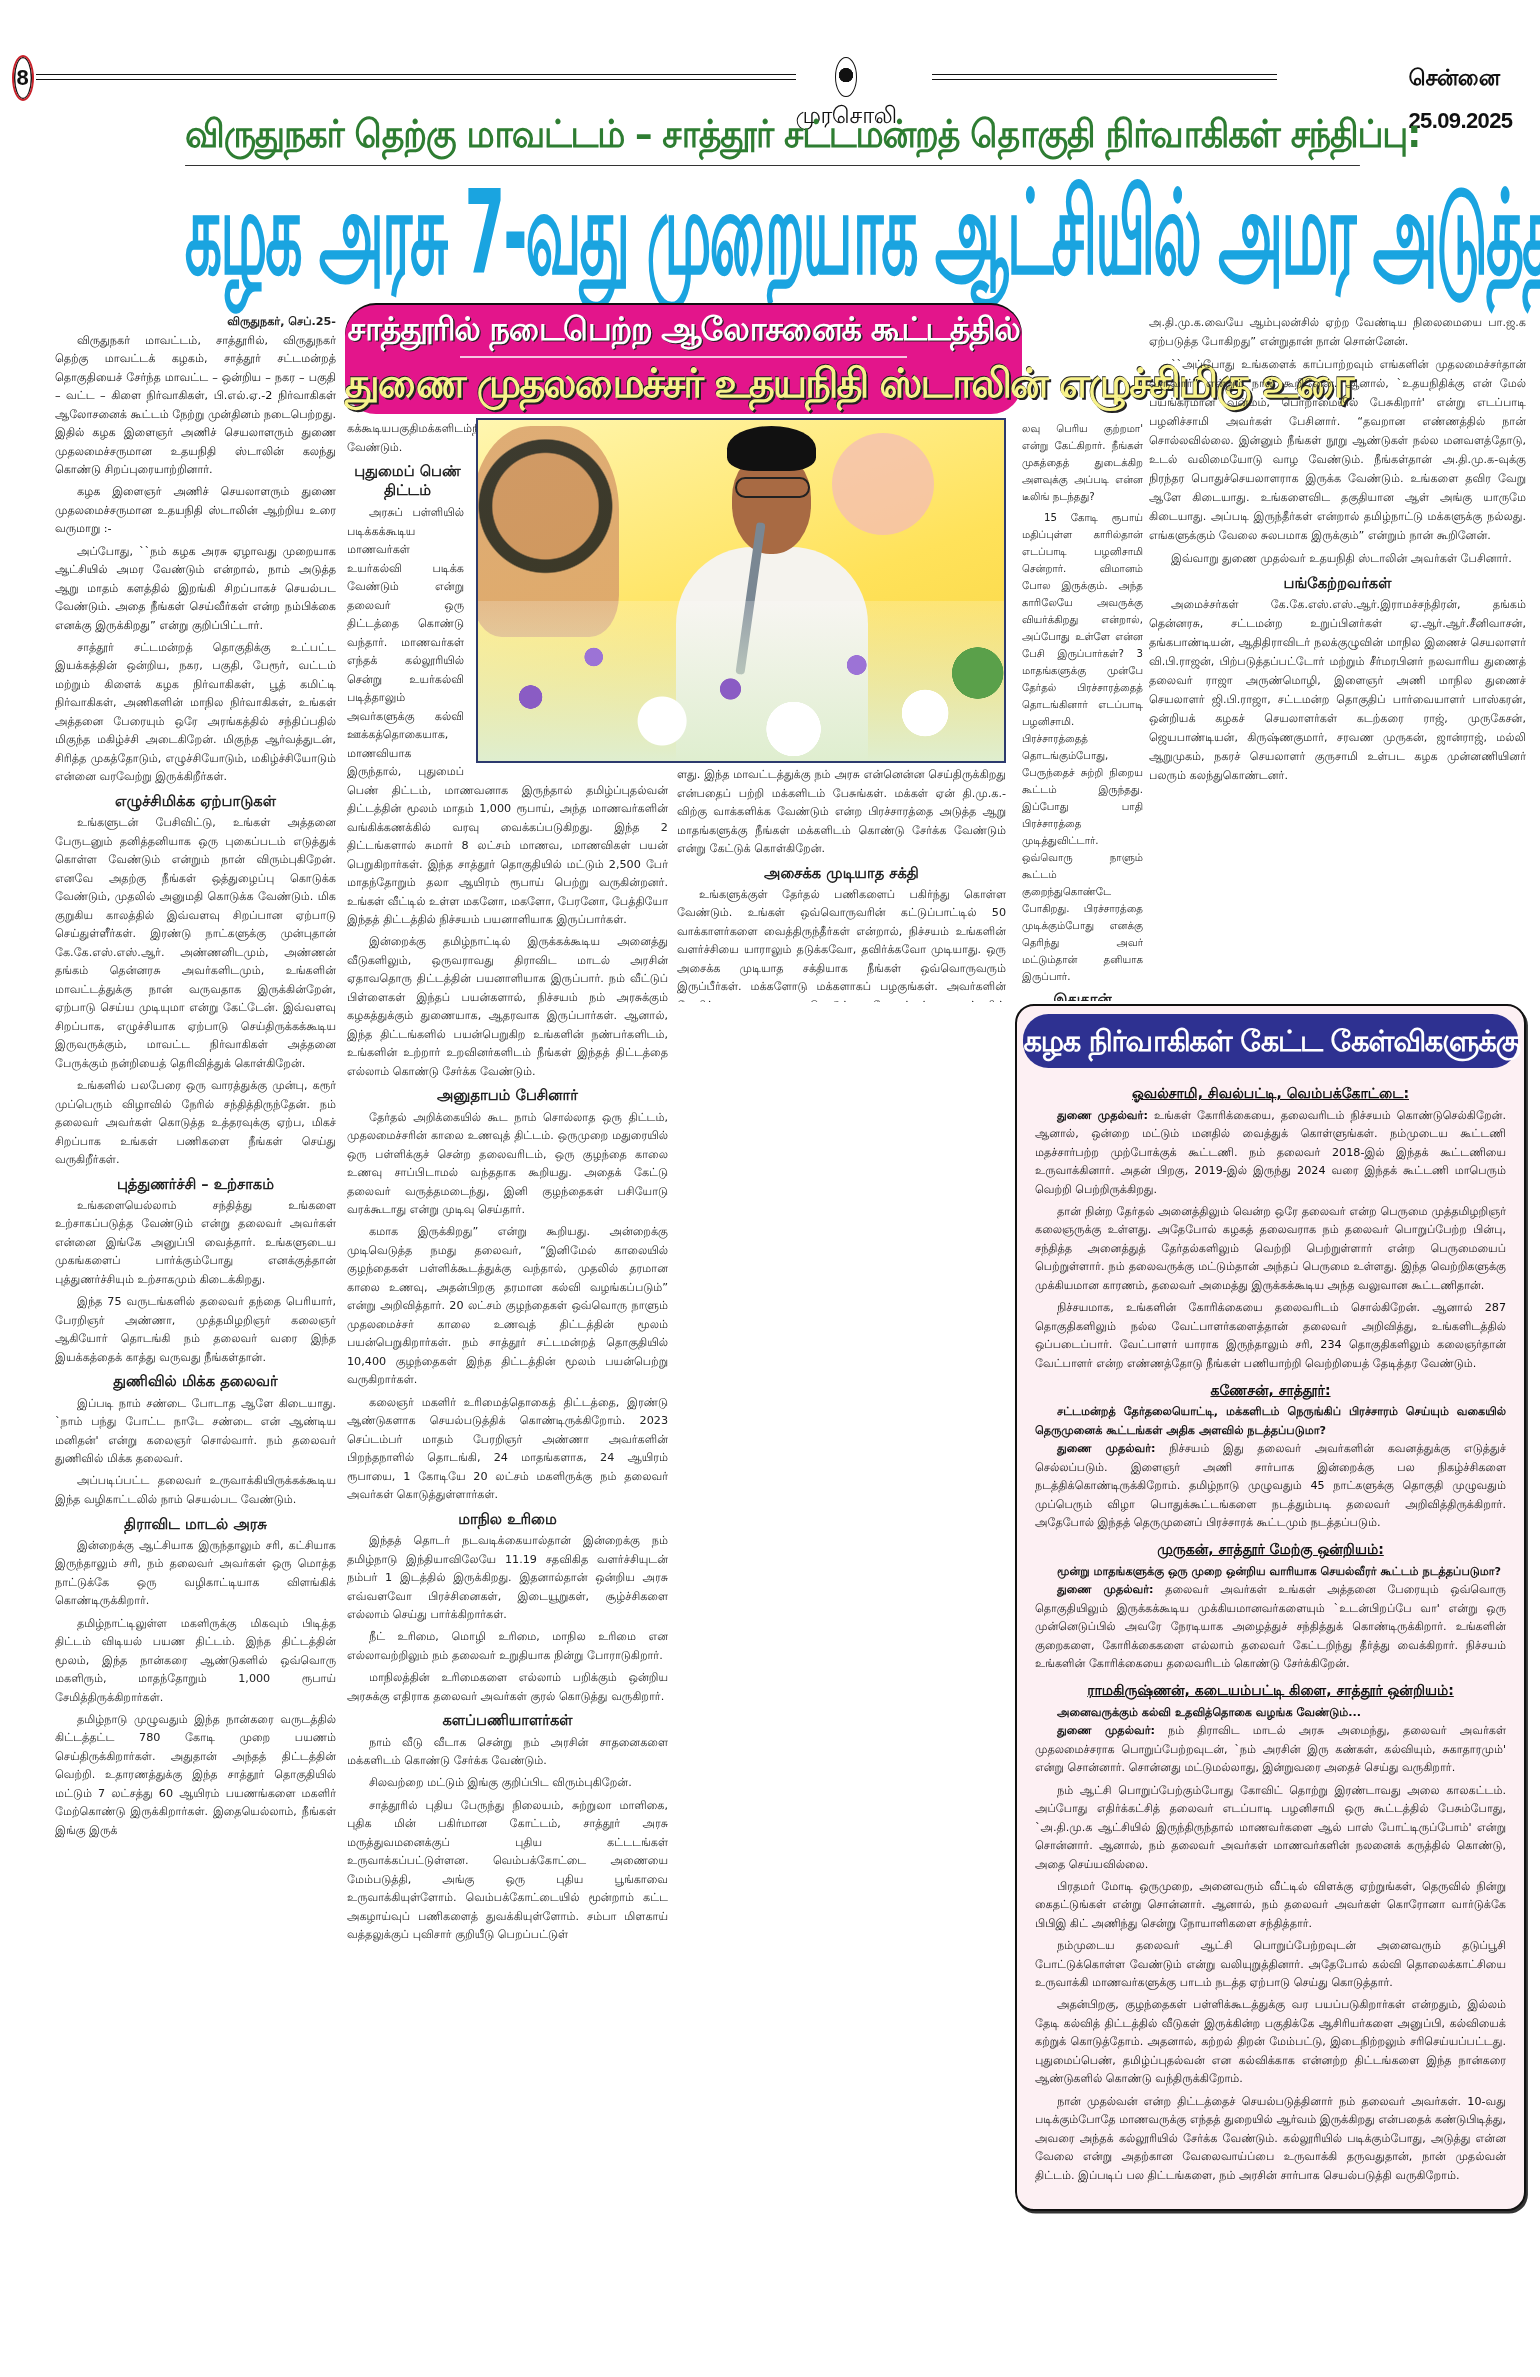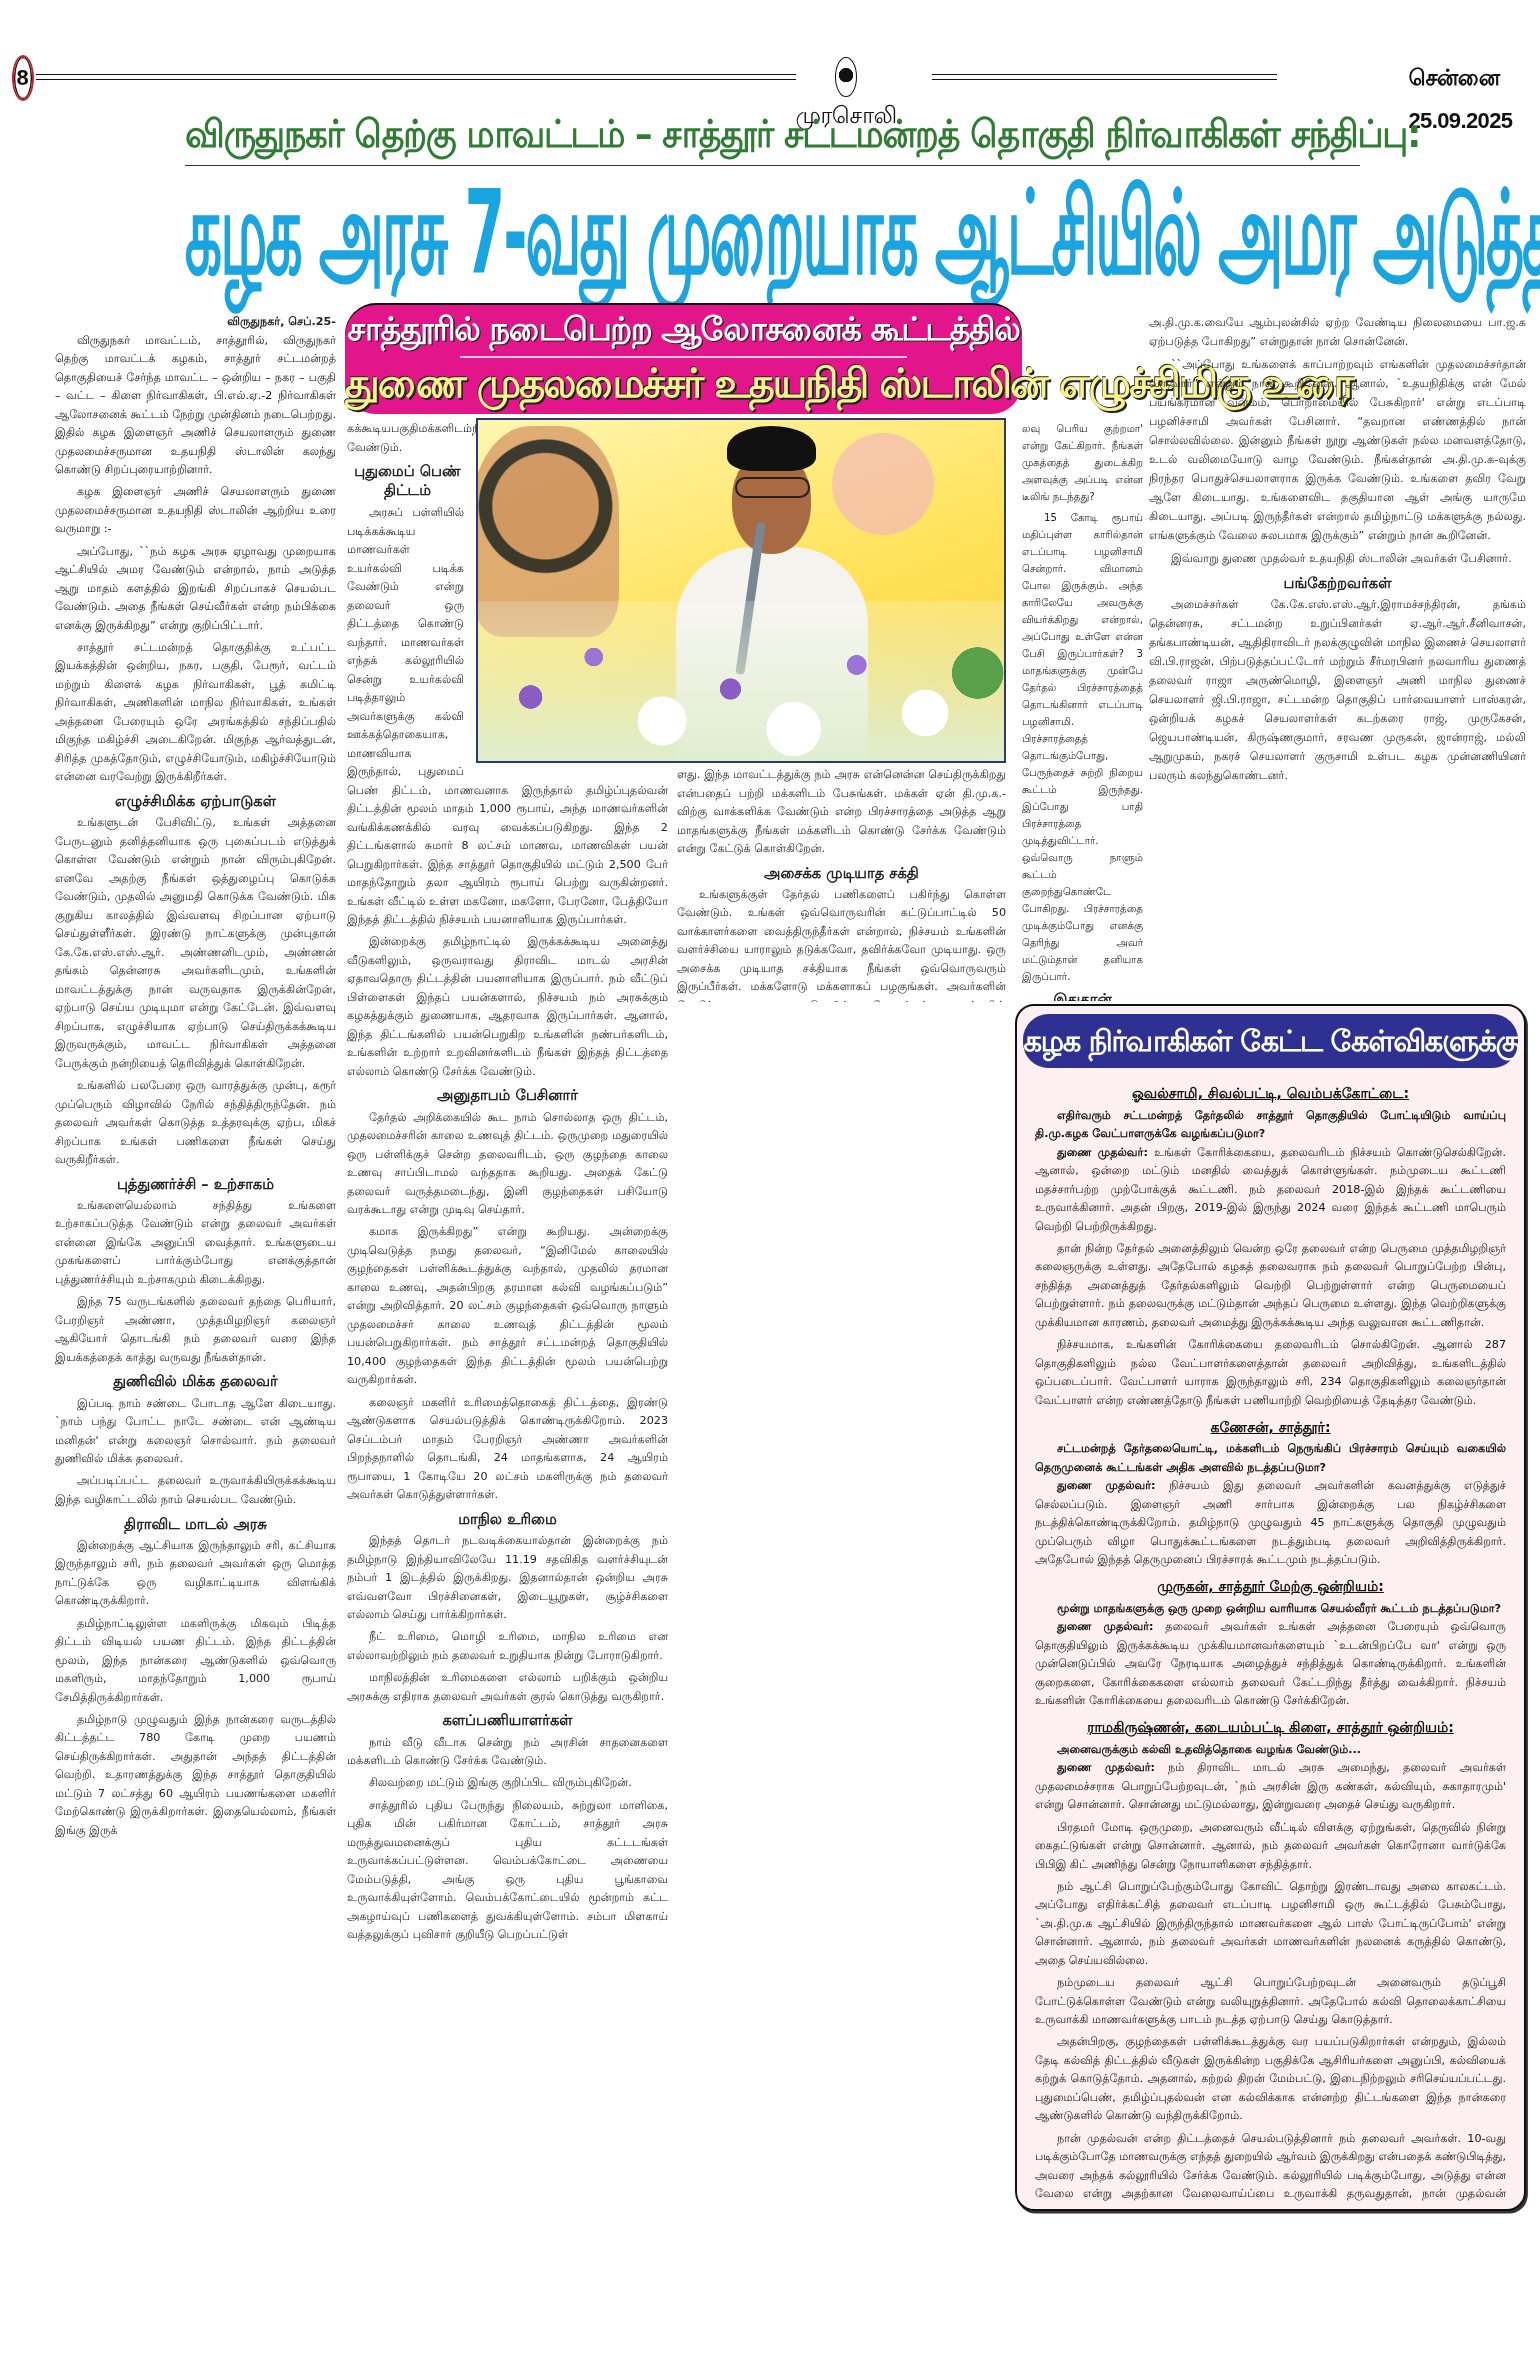--- a/index.html
+++ b/index.html
@@ -170,38 +170,37 @@
   <p data-name="paragraph">``அப்போது உங்களைக் காப்பாற்றவும் எங்களின் முதலமைச்சர்தான் வருவார்” என்றும் நான் கூறினேன். ஆனால், `உதயநிதிக்கு என் மேல் பயங்கரமான வன்மம், பொறாமையில் பேசுகிறார்' என்று எடப்பாடி பழனிச்சாமி அவர்கள் பேசினார். “தவறான எண்ணத்தில் நான் சொல்லவில்லை. இன்னும் நீங்கள் நூறு ஆண்டுகள் நல்ல மனவளத்தோடு, உடல் வலிமையோடு வாழ வேண்டும். நீங்கள்தான் அ.தி.மு.க-வுக்கு நிரந்தர பொதுச்செயலாளராக இருக்க வேண்டும். உங்களை தவிர வேறு ஆளே கிடையாது. உங்களைவிட தகுதியான ஆள் அங்கு யாருமே கிடையாது. அப்படி இருந்தீர்கள் என்றால் தமிழ்நாட்டு மக்களுக்கு நல்லது. எங்களுக்கும் வேலை சுலபமாக இருக்கும்” என்றும் நான் கூறினேன்.</p>
   <p data-name="paragraph">இவ்வாறு துணை முதல்வர் உதயநிதி ஸ்டாலின் அவர்கள் பேசினார்.</p>
   <h4 data-name="subheading">பங்கேற்றவர்கள்</h4>
   <p data-name="paragraph">அமைச்சர்கள் கே.கே.எஸ்.எஸ்.ஆர்.இராமச்சந்திரன், தங்கம் தென்னரசு, சட்டமன்ற உறுப்பினர்கள் ஏ.ஆர்.ஆர்.சீனிவாசன், தங்கபாண்டியன், ஆதிதிராவிடர் நலக்குழுவின் மாநில இணைச் செயலாளர் வி.பி.ராஜன், பிற்படுத்தப்பட்டோர் மற்றும் சீர்மரபினர் நலவாரிய துணைத் தலைவர் ராஜா அருண்மொழி, இளைஞர் அணி மாநில துணைச் செயலாளர் ஜி.பி.ராஜா, சட்டமன்ற தொகுதிப் பார்வையாளர் பாஸ்கரன், ஒன்றியக் கழகச் செயலாளர்கள் கடற்கரை ராஜ், முருகேசன், ஜெயபாண்டியன், கிருஷ்ணகுமார், சரவண முருகன், ஜான்ராஜ், மல்லி ஆறுமுகம், நகரச் செயலாளர் குருசாமி உள்பட கழக முன்னணியினர் பலரும் கலந்துகொண்டனர்.</p>
 </article>
 
 <section class="qa" data-name="qa-box">
   <div class="qa-title" data-name="qa-title">கழக நிர்வாகிகள் கேட்ட கேள்விகளுக்கு துணை முதல்வர் பதில்!</div>
   <div class="qa-body" data-name="qa-body">
     <div class="asker" data-name="asker-name">ஓவல்சாமி, சிவல்பட்டி, வெம்பக்கோட்டை:</div>
-    <p class="q" data-name="question">எதிர்வரும் சட்டமன்றத் தேர்தலில் சாத்தூர் தொகுதியில் போட்டியிடும் வாய்ப்பு தி.மு.கழக வேட்பாளருக்கே வழங்கப்படுமா?</p>
     <p class="a" data-name="answer"><b>துணை முதல்வர்:</b> <span>உங்கள் கோரிக்கையை, தலைவரிடம் நிச்சயம் கொண்டுசெல்கிறேன். ஆனால், ஒன்றை மட்டும் மனதில் வைத்துக் கொள்ளுங்கள். நம்முடைய கூட்டணி மதச்சார்பற்ற முற்போக்குக் கூட்டணி. நம் தலைவர் 2018-இல் இந்தக் கூட்டணியை உருவாக்கினார். அதன் பிறகு, 2019-இல் இருந்து 2024 வரை இந்தக் கூட்டணி மாபெரும் வெற்றி பெற்றிருக்கிறது.</span></p>
     <p class="a" data-name="answer">தான் நின்ற தேர்தல் அனைத்திலும் வென்ற ஒரே தலைவர் என்ற பெருமை முத்தமிழறிஞர் கலைஞருக்கு உள்ளது. அதேபோல் கழகத் தலைவராக நம் தலைவர் பொறுப்பேற்ற பின்பு, சந்தித்த அனைத்துத் தேர்தல்களிலும் வெற்றி பெற்றுள்ளார் என்ற பெருமையைப் பெற்றுள்ளார். நம் தலைவருக்கு மட்டும்தான் அந்தப் பெருமை உள்ளது. இந்த வெற்றிகளுக்கு முக்கியமான காரணம், தலைவர் அமைத்து இருக்கக்கூடிய அந்த வலுவான கூட்டணிதான்.</p>
     <p class="a" data-name="answer">நிச்சயமாக, உங்களின் கோரிக்கையை தலைவரிடம் சொல்கிறேன். ஆனால் 287 தொகுதிகளிலும் நல்ல வேட்பாளர்களைத்தான் தலைவர் அறிவித்து, உங்களிடத்தில் ஒப்படைப்பார். வேட்பாளர் யாராக இருந்தாலும் சரி, 234 தொகுதிகளிலும் கலைஞர்தான் வேட்பாளர் என்ற எண்ணத்தோடு நீங்கள் பணியாற்றி வெற்றியைத் தேடித்தர வேண்டும்.</p>
 
     <div class="asker" data-name="asker-name">கணேசன், சாத்தூர்:</div>
     <p class="q" data-name="question">சட்டமன்றத் தேர்தலையொட்டி, மக்களிடம் நெருங்கிப் பிரச்சாரம் செய்யும் வகையில் தெருமுனைக் கூட்டங்கள் அதிக அளவில் நடத்தப்படுமா?</p>
     <p class="a" data-name="answer"><b>துணை முதல்வர்:</b> <span>நிச்சயம் இது தலைவர் அவர்களின் கவனத்துக்கு எடுத்துச் செல்லப்படும். இளைஞர் அணி சார்பாக இன்றைக்கு பல நிகழ்ச்சிகளை நடத்திக்கொண்டிருக்கிறோம். தமிழ்நாடு முழுவதும் 45 நாட்களுக்கு தொகுதி முழுவதும் முப்பெரும் விழா பொதுக்கூட்டங்களை நடத்தும்படி தலைவர் அறிவித்திருக்கிறார். அதேபோல் இந்தத் தெருமுனைப் பிரச்சாரக் கூட்டமும் நடத்தப்படும்.</span></p>
 
     <div class="asker" data-name="asker-name">முருகன், சாத்தூர் மேற்கு ஒன்றியம்:</div>
     <p class="q" data-name="question">மூன்று மாதங்களுக்கு ஒரு முறை ஒன்றிய வாரியாக செயல்வீரர் கூட்டம் நடத்தப்படுமா?</p>
     <p class="a" data-name="answer"><b>துணை முதல்வர்:</b> <span>தலைவர் அவர்கள் உங்கள் அத்தனை பேரையும் ஒவ்வொரு தொகுதியிலும் இருக்கக்கூடிய முக்கியமானவர்களையும் `உடன்பிறப்பே வா' என்று ஒரு முன்னெடுப்பில் அவரே நேரடியாக அழைத்துச் சந்தித்துக் கொண்டிருக்கிறார். உங்களின் குறைகளை, கோரிக்கைகளை எல்லாம் தலைவர் கேட்டறிந்து தீர்த்து வைக்கிறார். நிச்சயம் உங்களின் கோரிக்கையை தலைவரிடம் கொண்டு சேர்க்கிறேன்.</span></p>
 
     <div class="asker" data-name="asker-name">ராமகிருஷ்ணன், கடையம்பட்டி கிளை, சாத்தூர் ஒன்றியம்:</div>
     <p class="q" data-name="question">அனைவருக்கும் கல்வி உதவித்தொகை வழங்க வேண்டும்...</p>
     <p class="a" data-name="answer"><b>துணை முதல்வர்:</b> <span>நம் திராவிட மாடல் அரசு அமைந்து, தலைவர் அவர்கள் முதலமைச்சராக பொறுப்பேற்றவுடன், `நம் அரசின் இரு கண்கள், கல்வியும், சுகாதாரமும்' என்று சொன்னார். சொன்னது மட்டுமல்லாது, இன்றுவரை அதைச் செய்து வருகிறார்.</span></p>
+    <p class="a" data-name="answer">நம் ஆட்சி பொறுப்பேற்கும்போது கோவிட் தொற்று இரண்டாவது அலை காலகட்டம். அப்போது எதிர்க்கட்சித் தலைவர் எடப்பாடி பழனிசாமி ஒரு கூட்டத்தில் பேசும்போது, `அ.தி.மு.க ஆட்சியில் இருந்திருந்தால் மாணவர்களை ஆல் பாஸ் போட்டிருப்போம்' என்று சொன்னார். ஆனால், நம் தலைவர் அவர்கள் மாணவர்களின் நலனைக் கருத்தில் கொண்டு, அதை செய்யவில்லை.</p>
     <p class="a" data-name="answer">பிரதமர் மோடி ஒருமுறை, அனைவரும் வீட்டில் விளக்கு ஏற்றுங்கள், தெருவில் நின்று கைதட்டுங்கள் என்று சொன்னார். ஆனால், நம் தலைவர் அவர்கள் கொரோனா வார்டுக்கே பிபிஇ கிட் அணிந்து சென்று நோயாளிகளை சந்தித்தார்.</p>
-    <p class="a" data-name="answer">நம் ஆட்சி பொறுப்பேற்கும்போது கோவிட் தொற்று இரண்டாவது அலை காலகட்டம். அப்போது எதிர்க்கட்சித் தலைவர் எடப்பாடி பழனிசாமி ஒரு கூட்டத்தில் பேசும்போது, `அ.தி.மு.க ஆட்சியில் இருந்திருந்தால் மாணவர்களை ஆல் பாஸ் போட்டிருப்போம்' என்று சொன்னார். ஆனால், நம் தலைவர் அவர்கள் மாணவர்களின் நலனைக் கருத்தில் கொண்டு, அதை செய்யவில்லை.</p>
     <p class="a" data-name="answer">நம்முடைய தலைவர் ஆட்சி பொறுப்பேற்றவுடன் அனைவரும் தடுப்பூசி போட்டுக்கொள்ள வேண்டும் என்று வலியுறுத்தினார். அதேபோல் கல்வி தொலைக்காட்சியை உருவாக்கி மாணவர்களுக்கு பாடம் நடத்த ஏற்பாடு செய்து கொடுத்தார்.</p>
     <p class="a" data-name="answer">அதன்பிறகு, குழந்தைகள் பள்ளிக்கூடத்துக்கு வர பயப்படுகிறார்கள் என்றதும், இல்லம் தேடி கல்வித் திட்டத்தில் வீடுகள் இருக்கின்ற பகுதிக்கே ஆசிரியர்களை அனுப்பி, கல்வியைக் கற்றுக் கொடுத்தோம். அதனால், கற்றல் திறன் மேம்பட்டு, இடைநிற்றலும் சரிசெய்யப்பட்டது. புதுமைப்பெண், தமிழ்ப்புதல்வன் என கல்விக்காக என்னற்ற திட்டங்களை இந்த நான்கரை ஆண்டுகளில் கொண்டு வந்திருக்கிறோம்.</p>
     <p class="a" data-name="answer">நான் முதல்வன் என்ற திட்டத்தைச் செயல்படுத்தினார் நம் தலைவர் அவர்கள். 10-வது படிக்கும்போதே மாணவருக்கு எந்தத் துறையில் ஆர்வம் இருக்கிறது என்பதைக் கண்டுபிடித்து, அவரை அந்தக் கல்லூரியில் சேர்க்க வேண்டும். கல்லூரியில் படிக்கும்போது, அடுத்து என்ன வேலை என்று அதற்கான வேலைவாய்ப்பை உருவாக்கி தருவதுதான், நான் முதல்வன் திட்டம். இப்படிப் பல திட்டங்களை, நம் அரசின் சார்பாக செயல்படுத்தி வருகிறோம்.</p>
   </div>
 </section>
 
 <style>
   
   [data-name="column-1"] { height: 2107px; overflow: hidden; font-size: 11.2px; line-height: 18.5px; }
   [data-name="column-2-continued"] { height: 1852px; overflow: hidden; font-size: 11.2px; line-height: 18.5px; }

